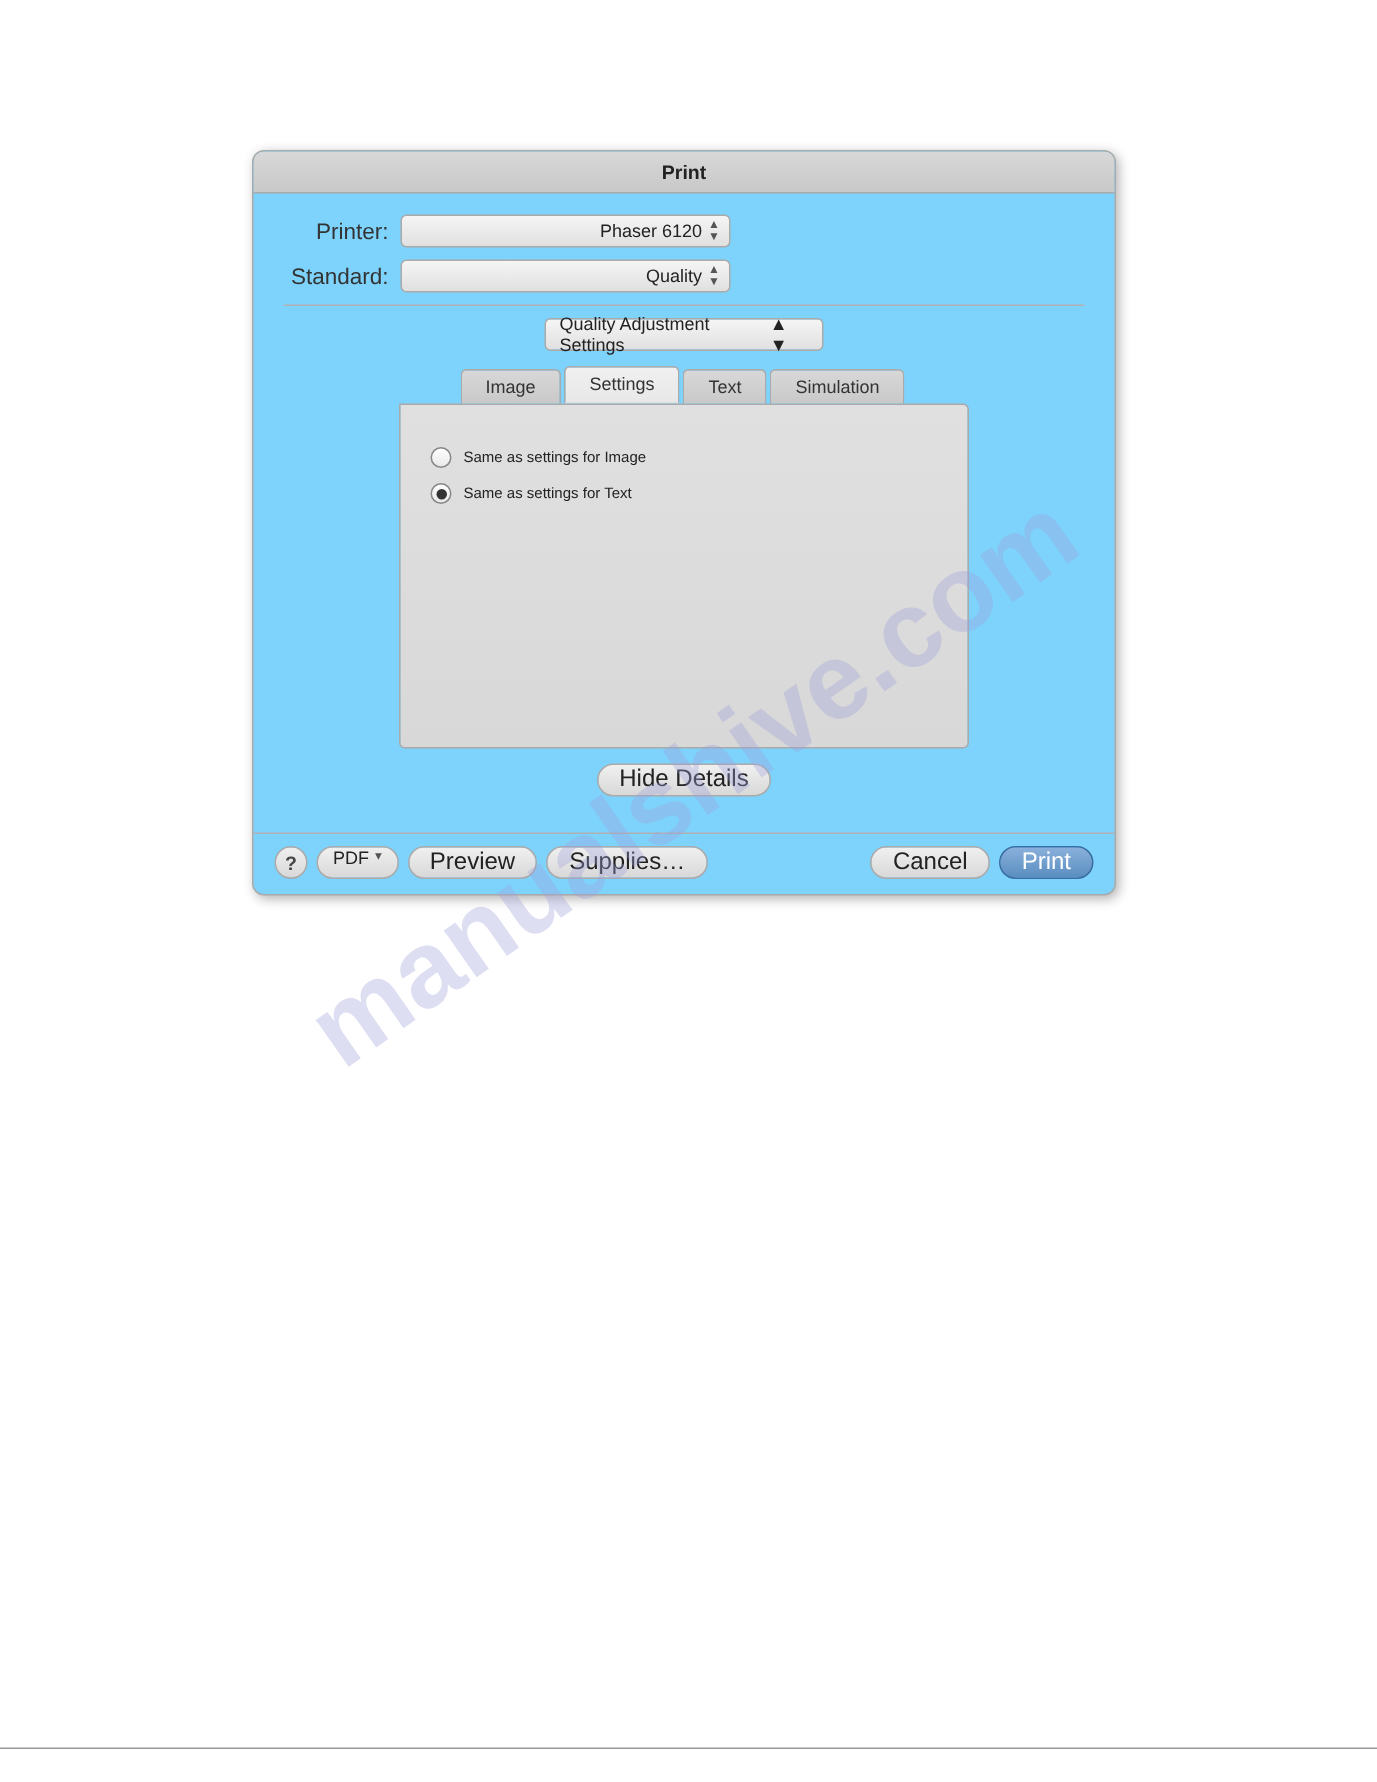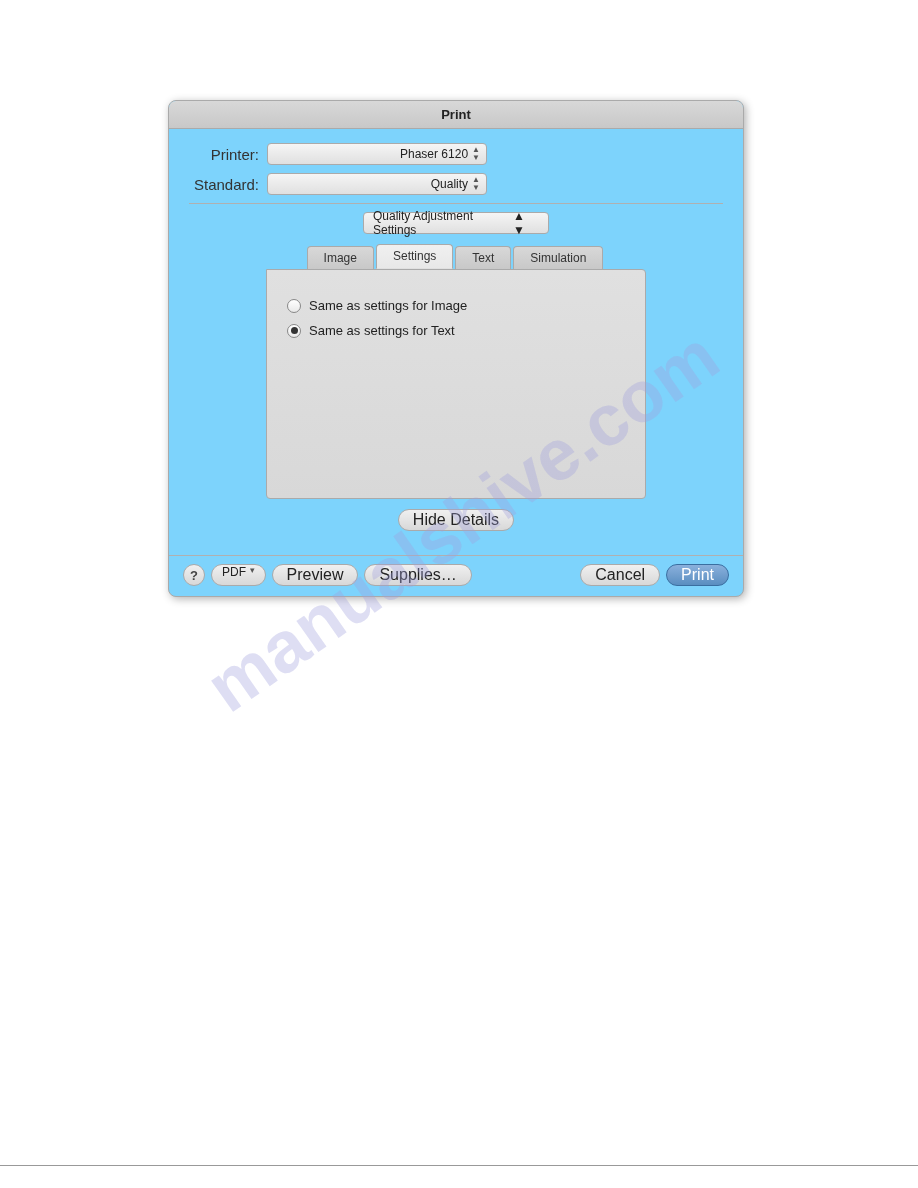--- a/index.html
+++ b/index.html
@@ -210,21 +210,21 @@
       display: flex;
       flex-direction: column;
       gap: 10px;
       padding-top: 8px;
     }
 
     .radio-row {
       display: flex;
       align-items: center;
       gap: 8px;
-      font-size: 13px;
+      font-size: 10px;
       color: #222;
     }
 
     .radio-circle {
       width: 14px;
       height: 14px;
       border-radius: 50%;
       border: 1px solid #888;
       background: linear-gradient(to bottom, #fff, #e8e8e8);
       display: flex;

